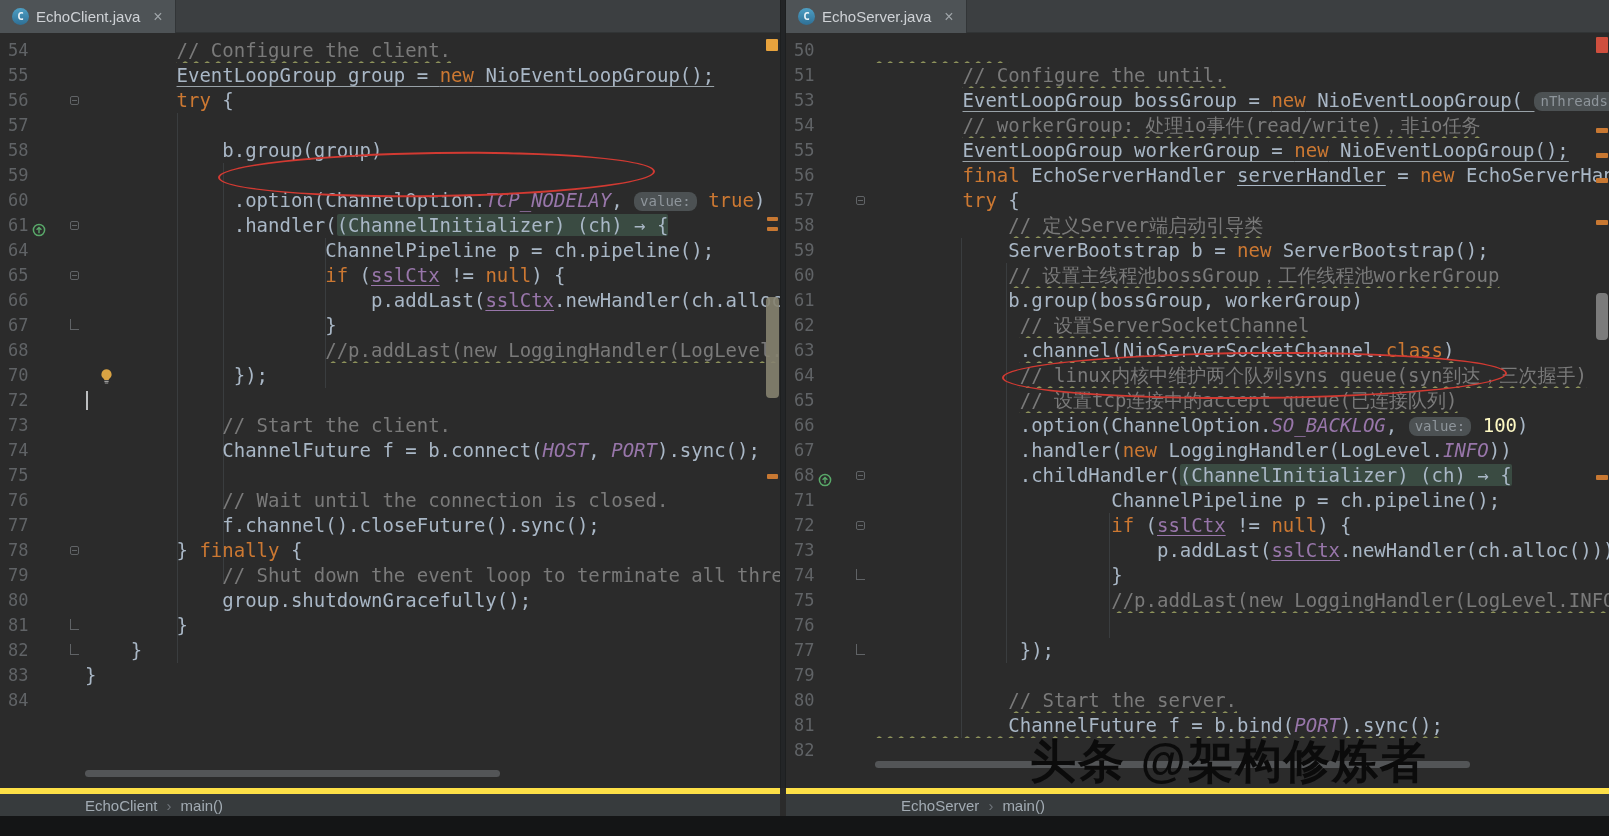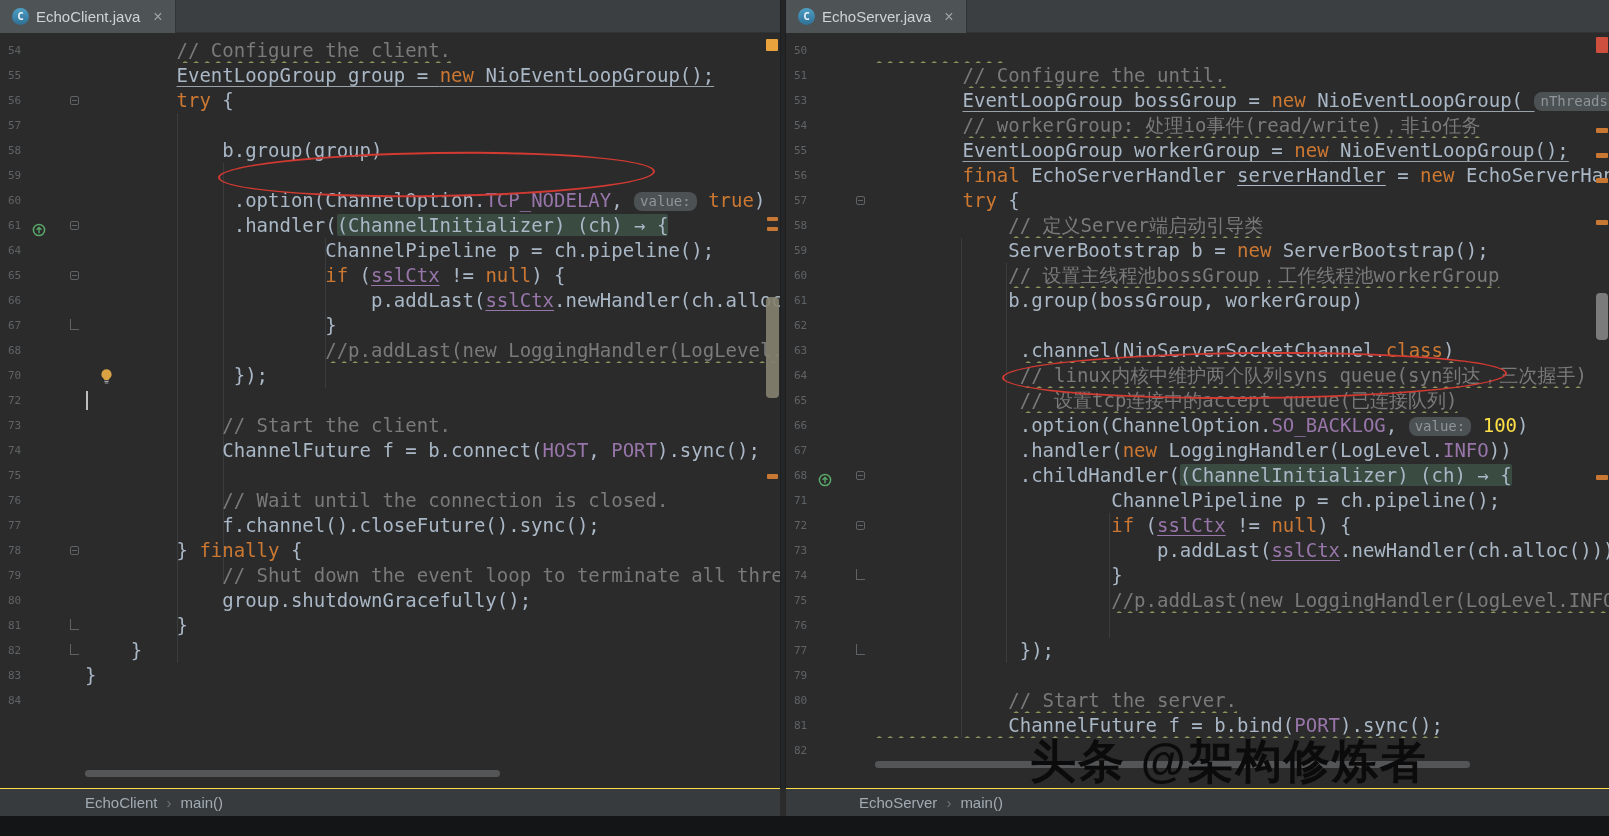--- a/index.html
+++ b/index.html
@@ -10,47 +10,47 @@
   .pane.right{left:786px;width:823px}
   .divider{position:absolute;left:780px;top:0;width:6px;height:788px;background:#232527;border-left:1px solid #1d1f20;border-right:1px solid #1d1f20}
   
   .tabbar{position:absolute;top:0;left:0;right:0;height:33px;background:#3C3F41;border-bottom:1px solid #313435}
   .tab{display:inline-flex;align-items:center;gap:7px;height:33px;padding:0 12px;background:#4E5356;color:#CFD2D6;font:15px "Liberation Sans",sans-serif;border-right:1px solid #323537}
   .class-icon{display:inline-block;width:17px;height:17px;border-radius:50%;background:linear-gradient(#4E9FC4,#2E6F95);color:#EAF3F8;font:bold 11px/17px "DejaVu Sans Mono",monospace;text-align:center}
   .tab-close{color:#9FA5A9;font-size:16px;margin-left:6px;line-height:16px}
   
   .lines{position:absolute;top:38px;left:0;right:0}
   .line{display:flex;height:25px;line-height:25px;font-size:19px;white-space:pre}
-  .ln{flex:0 0 30px;padding-left:8px;font-size:11px;color:#606366}
+  .ln{flex:0 0 30px;padding-left:8px;font-size:17px;color:#606366}
   .gut{flex:0 0 55px;position:relative}
   .code{flex:1 1 auto;position:relative;overflow:hidden;color:#A9B7C6;white-space:pre}
   .fold-start{position:absolute;right:6px;top:8px;width:9px;height:9px;border:1px solid #606366;border-radius:2px}
   .fold-start::after{content:"";position:absolute;left:1px;right:1px;top:3px;height:1px;background:#606366}
   .fold-end{position:absolute;right:6px;top:6px;width:9px;height:11px;border-left:1px solid #606366;border-bottom:1px solid #606366}
   .ovr{position:absolute;left:2px;top:5px;width:14px;height:14px}
   .caret{position:absolute;left:1px;top:3px;width:2px;height:19px;background:#BCBEC0}
   .bulb{position:absolute;left:13px;top:3px;width:17px;height:17px}
   
   .t-k{color:#CC7832}
   .t-cm{color:#7A7A7A}
-  .t-n{color:#fde047}
-  .t-cn{color:#9876AA;}
+  .t-n{color:#fef9c3}
+  .t-cn{color:#9876AA;font-style:italic}
   .t-f{color:#9876AA;text-decoration-line:underline;text-decoration-color:#9876AA;text-underline-offset:3px}
   .t-uv{text-decoration-line:underline;text-decoration-color:#A9B7C6;text-underline-offset:3px}
   .t-w{text-decoration-line:underline;text-decoration-style:wavy;text-decoration-color:#8E935B;text-decoration-thickness:1.5px;text-underline-offset:4px}
   .t-u{text-decoration-line:underline;text-decoration-style:solid;text-decoration-color:#99A2A8;text-decoration-thickness:1px;text-underline-offset:4px}
   .t-fold{background:#3A4B42;border-radius:2px}
   .t-h{display:inline-block;background:#4C5153;color:#8E959B;border-radius:8px;padding:0 6px;font-size:14px;line-height:19px;position:relative;top:-1px}
   
   .guide{position:absolute;width:1px;background:#3A3D3F}
   .mark{position:absolute;border-radius:1px}
   .vthumb{position:absolute;border-radius:4px}
   .hthumb{position:absolute;height:7px;border-radius:4px;background:#5A5D5F;opacity:.85}
   
-  .crumbs{position:absolute;top:788px;height:28px;background:#373B3D;display:flex;align-items:center;font:15px "Liberation Sans",sans-serif;color:#A2ABB3;border-top:1px solid #fde047}
+  .crumbs{position:absolute;top:788px;height:28px;background:#373B3D;display:flex;align-items:center;font:15px "Liberation Sans",sans-serif;color:#A2ABB3;border-top:6px solid #fde047}
   .crumbs .sep{margin:0 9px;color:#6F757A}
   .bottom-strip{position:absolute;top:816px;left:0;width:1609px;height:20px;background:#141516}
   
   .ellipse{position:absolute;border:2.5px solid #D23A32;border-radius:50%;z-index:40;pointer-events:none}
   .watermark{position:absolute;left:1030px;top:732px;z-index:50;font:bold 46px/58px "Liberation Sans",sans-serif;color:#0B0B0B;letter-spacing:2px;white-space:nowrap}
 </style>
 </head>
 <body>
 
 <div class="app">
@@ -129,21 +129,21 @@
         <div class="line"><span class="ln">51</span><span class="gut"></span><span class="code"><span>        </span><span class="t-cm t-w">// Configure the until.</span></span></div>
         <div class="line"><span class="ln">53</span><span class="gut"></span><span class="code"><span>        </span><span class="t-u">EventLoopGroup bossGroup = </span><span class="t-k t-u">new</span><span class="t-u"> NioEventLoopGroup( </span><span class="t-h">nThreads:</span></span></div>
         <div class="line"><span class="ln">54</span><span class="gut"></span><span class="code"><span>        </span><span class="t-cm t-w">// workerGroup: 处理io事件(read/write)，非io任务</span></span></div>
         <div class="line"><span class="ln">55</span><span class="gut"></span><span class="code"><span>        </span><span class="t-u">EventLoopGroup workerGroup = </span><span class="t-k t-u">new</span><span class="t-u"> NioEventLoopGroup();</span></span></div>
         <div class="line"><span class="ln">56</span><span class="gut"></span><span class="code"><span>        </span><span class="t-k">final</span><span> EchoServerHandler </span><span class="t-uv">serverHandler</span><span> = </span><span class="t-k">new</span><span> EchoServerHandler();</span></span></div>
         <div class="line"><span class="ln">57</span><span class="gut"><i class="fold-start"></i></span><span class="code"><span>        </span><span class="t-k">try</span><span> {</span></span></div>
         <div class="line"><span class="ln">58</span><span class="gut"></span><span class="code"><span>            </span><span class="t-cm t-w">// 定义Server端启动引导类</span></span></div>
         <div class="line"><span class="ln">59</span><span class="gut"></span><span class="code"><span>            ServerBootstrap b = </span><span class="t-k">new</span><span> ServerBootstrap();</span></span></div>
         <div class="line"><span class="ln">60</span><span class="gut"></span><span class="code"><span>            </span><span class="t-cm t-w">// 设置主线程池bossGroup，工作线程池workerGroup</span></span></div>
         <div class="line"><span class="ln">61</span><span class="gut"></span><span class="code"><span>            b.group(bossGroup, workerGroup)</span></span></div>
-        <div class="line"><span class="ln">62</span><span class="gut"></span><span class="code"><span>             </span></span></div>
+        <div class="line"><span class="ln">62</span><span class="gut"></span><span class="code"><span>             </span><span class="t-cm t-w">// 设置ServerSocketChannel</span></span></div>
         <div class="line"><span class="ln">63</span><span class="gut"></span><span class="code"><span>             </span><span class="t-w">.channel(NioServerSocketChannel.</span><span class="t-k t-w">class</span><span class="t-w">)</span></span></div>
         <div class="line"><span class="ln">64</span><span class="gut"></span><span class="code"><span>             </span><span class="t-cm t-w">// linux内核中维护两个队列syns queue(syn到达，三次握手)</span></span></div>
         <div class="line"><span class="ln">65</span><span class="gut"></span><span class="code"><span>             </span><span class="t-cm t-w">// 设置tcp连接中的accept queue(已连接队列)</span></span></div>
         <div class="line"><span class="ln">66</span><span class="gut"></span><span class="code"><span>             .option(ChannelOption.</span><span class="t-cn">SO_BACKLOG</span><span>, </span><span class="t-h">value:</span><span> </span><span class="t-n">100</span><span>)</span></span></div>
         <div class="line"><span class="ln">67</span><span class="gut"></span><span class="code"><span>             .handler(</span><span class="t-k">new</span><span> LoggingHandler(LogLevel.</span><span class="t-cn">INFO</span><span>))</span></span></div>
         <div class="line"><span class="ln">68</span><span class="gut"><i class="fold-start"></i><i class="ovr"><svg viewBox="0 0 14 14" width="14" height="14">
                 <circle cx="7" cy="7" r="5.6" fill="none" stroke="#59A869" stroke-width="1.5"></circle>
                 <path d="M7 10.2V4.6M4.6 6.8 7 4.4l2.4 2.4" fill="none" stroke="#59A869" stroke-width="1.4"></path>
               </svg></i></span><span class="code"><span>             .childHandler(</span><span class="t-fold">(ChannelInitializer) (ch) → {</span></span></div>
         <div class="line"><span class="ln">71</span><span class="gut"></span><span class="code"><span>                     ChannelPipeline p = ch.pipeline();</span></span></div>
@@ -167,21 +167,21 @@
     <div class="vthumb" style="right:1px;top:293px;width:12px;height:47px;background:rgba(255,255,255,.38)"></div>
     <div class="mark" style="top:475px;right:1px;width:12px;height:5px;background:#C87832"></div>
     <div class="hthumb" style="left:89px;top:761px;width:595px"></div>
   </div>
 
   <div class="crumbs" style="left:0;width:780px;padding-left:85px">
     <span>EchoClient</span>
     <span class="sep">›</span>
     <span>main()</span>
   </div>
-  <div class="crumbs" style="left:786px;width:823px;padding-left:73px">
+  <div class="crumbs" style="left:786px;width:823px;padding-left:115px">
     <span>EchoServer</span>
     <span class="sep">›</span>
     <span>main()</span>
   </div>
   <div class="bottom-strip"></div>
 
   <div class="ellipse" style="left:218px;top:152px;width:437px;height:45px;transform:rotate(-0.8deg)"></div>
   <div class="ellipse" style="left:1002px;top:352px;width:505px;height:47px;transform:rotate(-0.5deg)"></div>
 
   <div class="watermark">头条 @架构修炼者</div>

